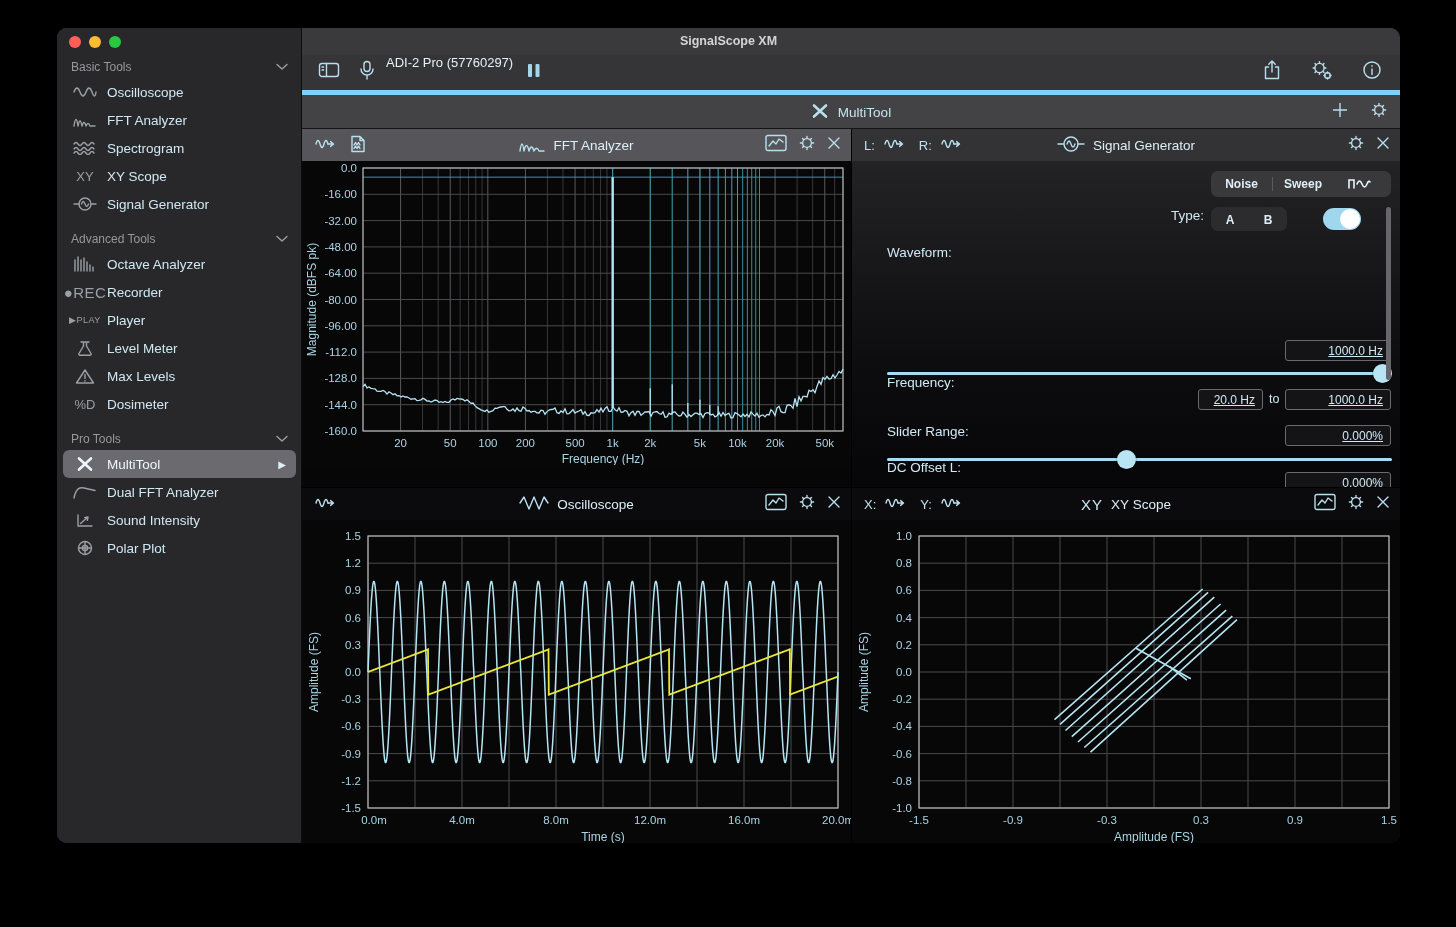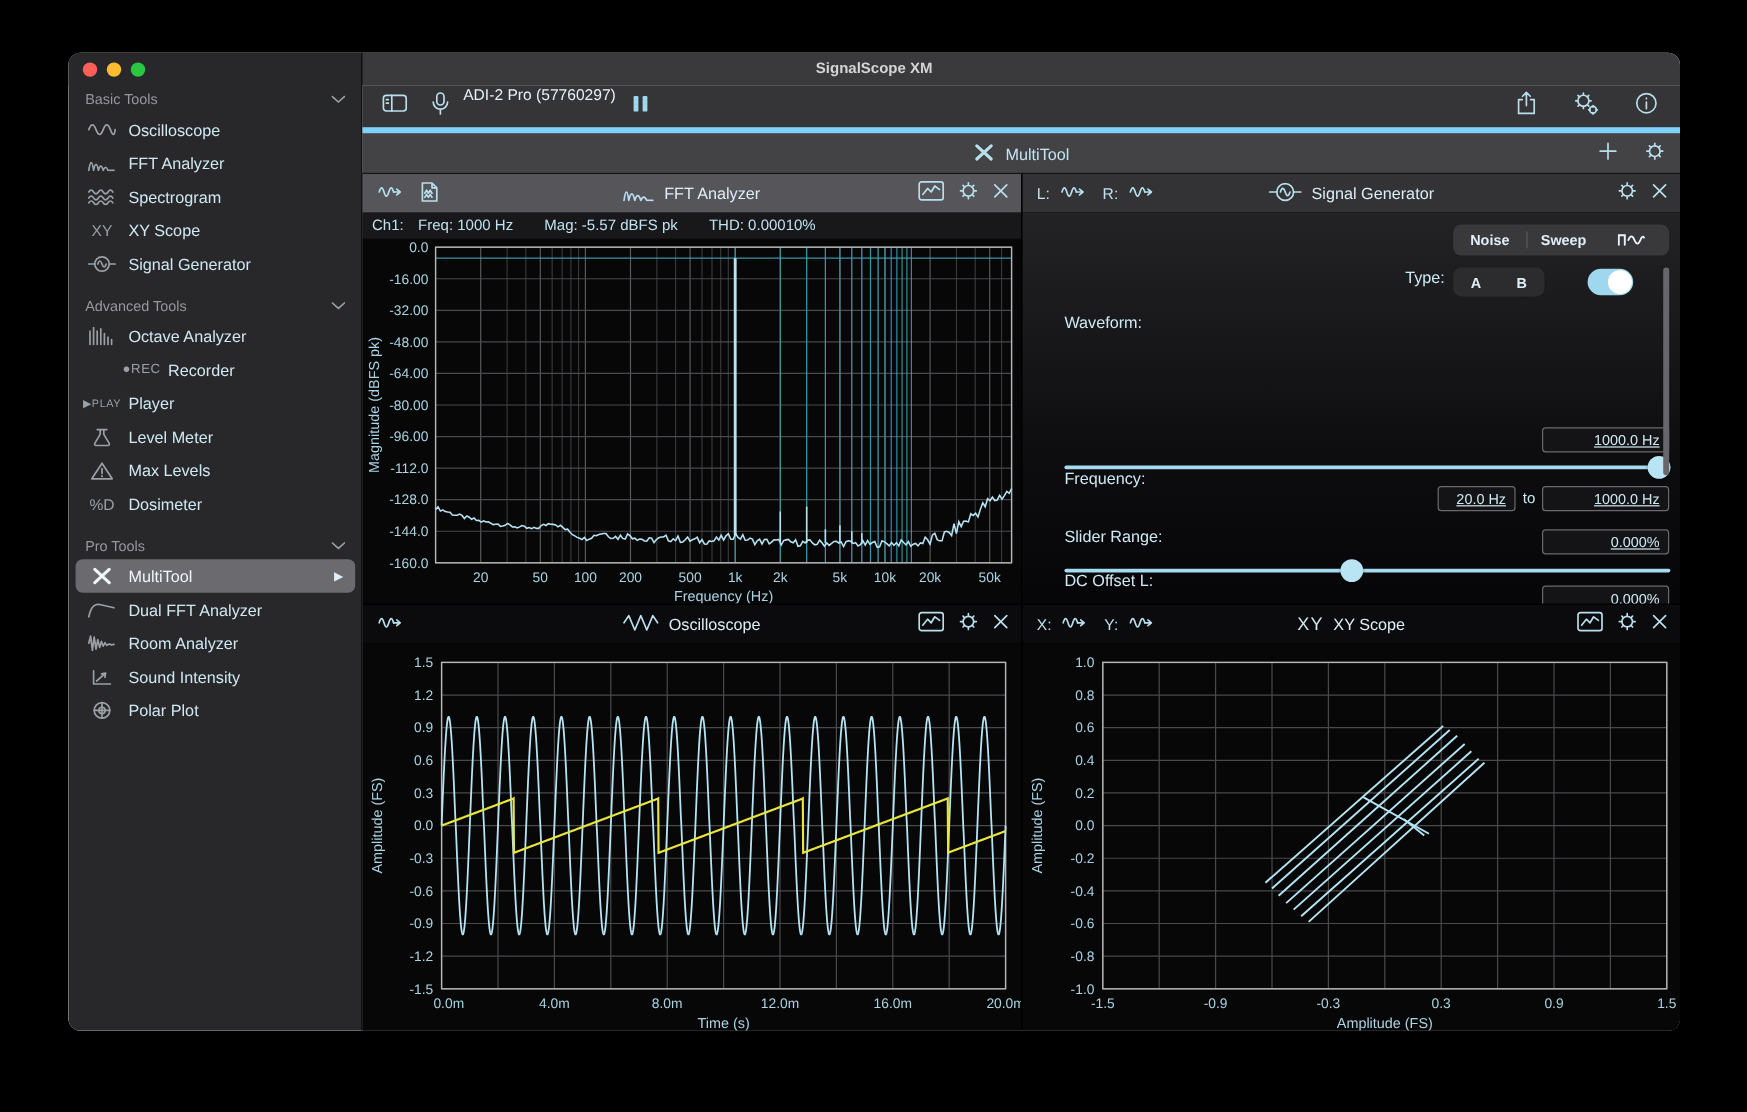--- a/index.html
+++ b/index.html
@@ -1,19 +1,19 @@
 <!DOCTYPE html>
 <html><head>
 <meta charset="utf-8">
 <style>
   html,body{margin:0;padding:0;background:#000;width:1456px;height:927px;overflow:hidden;
     font-family:"Liberation Sans",sans-serif;-webkit-font-smoothing:antialiased;}
   #desktop{position:absolute;left:0;top:0;width:1456px;height:927px;background:#000;}
-  #window{position:absolute;left:57px;top:44px;width:1343px;height:815px;border-radius:10px;
-    overflow:hidden;background:#ffffff;box-shadow:0 18px 50px rgba(0,0,0,.7);}
+  #window{position:absolute;left:57px;top:28px;width:1343px;height:815px;border-radius:10px;
+    overflow:hidden;background:#4c1d95;box-shadow:0 18px 50px rgba(0,0,0,.7);}
   
   #titlebar{position:absolute;left:0;top:0;width:1343px;height:27px;background:#3a3a3c;}
   #title{position:absolute;left:0;top:0;width:1343px;height:27px;line-height:27px;text-align:center;
     color:#d4d4d6;font-size:12.5px;font-weight:bold;}
   
   #sidebar{position:absolute;left:0;top:0;width:245px;height:815px;background:#28282a;
     border-right:1px solid #0c0c0d;box-sizing:border-box;}
   .tlights{position:absolute;left:12px;top:8px;display:flex;gap:8px;}
   .tl{width:12px;height:12px;border-radius:50%;}
   #nav{position:absolute;left:0;top:28px;width:245px;}
@@ -159,21 +159,21 @@
       </div>
       <div class="sbitem">
         <span class="sbicon">
               <svg class="icn" width="24" height="16">
                 <path d="M2 4 V15 M5 1 V15 M8 4 V15 M11 2 V15 M14 6 V15 M17 9 V15 M20 11 V15"></path>
               </svg>
             </span>
         <span class="sblabel">Octave Analyzer</span>
       </div>
       <div class="sbitem">
-        <span class="sbicon" style="font-size:11px;letter-spacing:.5px;margin-left:33px;">●REC</span>
+        <span class="sbicon" style="font-size:15px;letter-spacing:.5px;">●REC</span>
         <span class="sblabel">Recorder</span>
       </div>
       <div class="sbitem">
         <span class="sbicon" style="font-size:9px;letter-spacing:.5px;">▶PLAY</span>
         <span class="sblabel">Player</span>
       </div>
       <div class="sbitem">
         <span class="sbicon">
               <svg class="icn" width="20" height="16">
                 <path d="M6 2 H14 M11.5 2 V6 L16 13.5 a1.2 1.2 0 0 1 -1.1 1.8 H5.1 a1.2 1.2 0 0 1 -1.1 -1.8 L8.5 6 V2"></path>
@@ -212,28 +212,20 @@
         <span class="sblabel">MultiTool</span>
         <span class="sb-arrow">▶</span>
       </div>
       <div class="sbitem">
         <span class="sbicon">
               <svg class="icn" width="24" height="14">
                 <path d="M1 13 C3 3 7 2 11 3 L22 5.5"></path>
               </svg>
             </span>
         <span class="sblabel">Dual FFT Analyzer</span>
-      </div>
-      <div class="sbitem">
-        <span class="sbicon">
-              <svg class="icn" width="24" height="16">
-                <path d="M1 8 L2.5 2 L4 14 L5.5 3 L7 13 L8.5 5 L10 11.5 L11.5 6.5 L13 10.5 L14.5 7.5 L16 9.8 L18 8.6 L20 9.4 L22 9"></path>
-              </svg>
-            </span>
-        <span class="sblabel">Room Analyzer</span>
       </div>
       <div class="sbitem">
         <span class="sbicon">
               <svg class="icn" width="20" height="16">
                 <path d="M3 3 V14 H17 M5.5 11.5 L13 5 M13 5 l-3.4 .6 M13 5 l-.6 3.4"></path>
               </svg>
             </span>
         <span class="sblabel">Sound Intensity</span>
       </div>
       <div class="sbitem">
@@ -337,26 +329,20 @@
                   <path d="M4 12 L8 7 L11 10 L14 5 L18 8"></path>
                 </svg></span>
           <span><svg class="icn blue" width="18" height="18" stroke-width="1.4">
                   <circle cx="9" cy="9" r="4.4"></circle>
                   <path d="M9 2.4 V4.2 M9 13.8 V15.6 M2.4 9 H4.2 M13.8 9 H15.6 M4.5 4.5 L5.8 5.8 M12.2 12.2 L13.5 13.5 M13.5 4.5 L12.2 5.8 M5.8 12.2 L4.5 13.5"></path>
                 </svg></span>
           <span><svg class="icn blue" width="14" height="14" stroke-width="1.7">
                   <path d="M2 2 L12 12 M12 2 L2 12"></path>
                 </svg></span>
         </div>
-      </div>
-      <div class="statusbar">
-        <span>Ch1:</span>
-        <span style="margin-left:-14px;">Freq: 1000 Hz</span>
-        <span>Mag: -5.57 dBFS pk</span>
-        <span>THD: 0.00010%</span>
       </div>
       <div class="chartwrap">
         <svg id="fft-svg" width="549" height="304">
               <line x1="61" y1="7" x2="61" y2="270" stroke="#37373a" stroke-width="1"></line>
               <line x1="98.57885921633749" y1="7" x2="98.57885921633749" y2="270" stroke="#59595c" stroke-width="1"></line>
               <line x1="120.56108267777452" y1="7" x2="120.56108267777452" y2="270" stroke="#37373a" stroke-width="1"></line>
               <line x1="136.15771843267498" y1="7" x2="136.15771843267498" y2="270" stroke="#37373a" stroke-width="1"></line>
               <line x1="148.2554089882309" y1="7" x2="148.2554089882309" y2="270" stroke="#59595c" stroke-width="1"></line>
               <line x1="158.139941894112" y1="7" x2="158.139941894112" y2="270" stroke="#37373a" stroke-width="1"></line>
               <line x1="166.49719538629483" y1="7" x2="166.49719538629483" y2="270" stroke="#37373a" stroke-width="1"></line>

